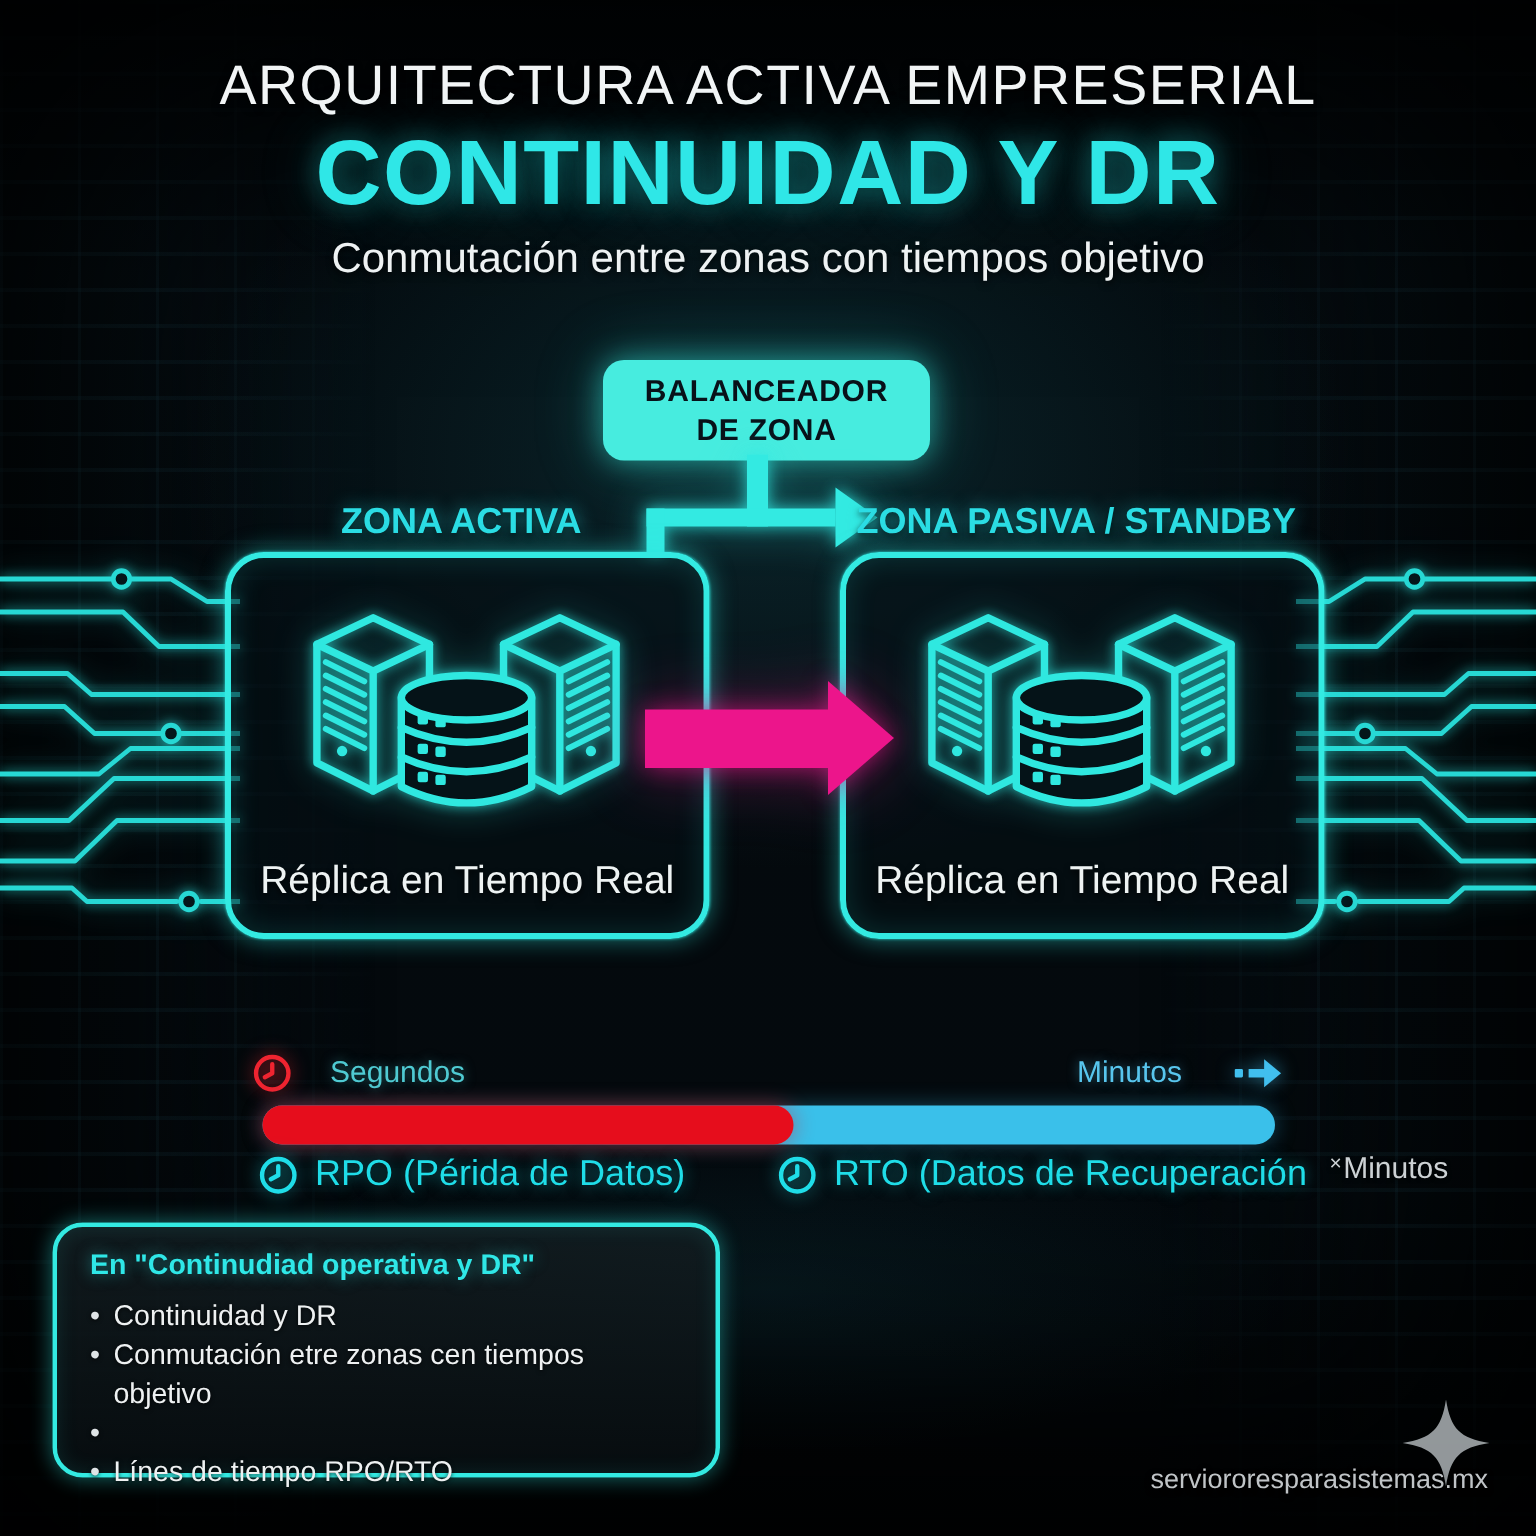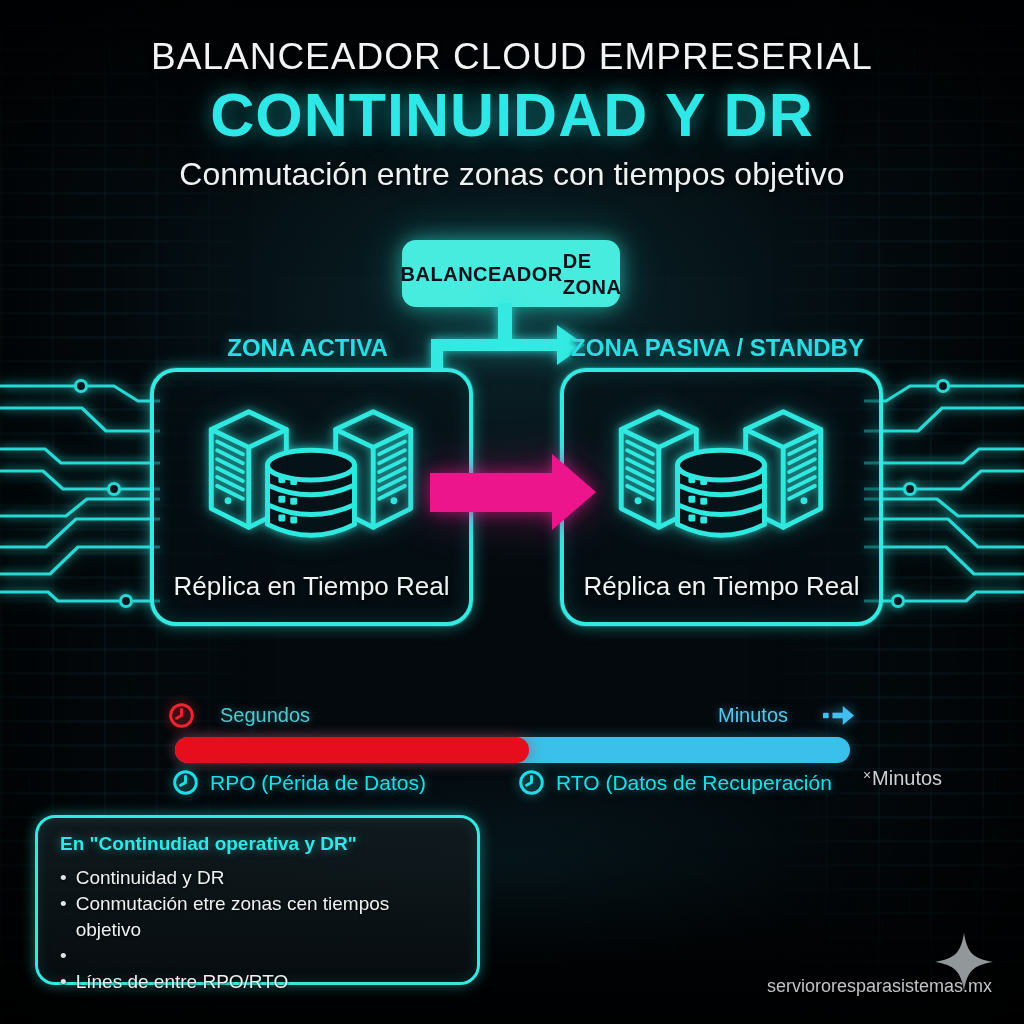--- a/index.html
+++ b/index.html
@@ -26,25 +26,25 @@
   .circuit{position:absolute;top:370px;width:160px;height:250px;color:#27d8d4;
     filter:drop-shadow(0 0 4px rgba(39,216,212,.75)) drop-shadow(0 0 10px rgba(39,216,212,.3));}
   .circuit.left{left:0;}
   .circuit.right{left:864px;transform:scaleX(-1);}
 
   
   .header{position:absolute;top:36px;left:0;width:1024px;text-align:center;}
   .kicker{font-size:37px;font-weight:500;letter-spacing:1px;color:#f2f5f6;text-shadow:0 2px 6px rgba(0,0,0,.8);}
   .title{margin:2px 0 0;font-size:61px;font-weight:700;letter-spacing:1px;color:var(--accent-text,#2fe7e7);
     text-shadow:0 0 18px rgba(40,230,230,.45),0 0 42px rgba(40,230,230,.25),0 2px 4px rgba(0,0,0,.7);}
-  .subtitle{margin-top:6px;font-size:32px;color:#eef2f3;text-shadow:0 2px 5px rgba(0,0,0,.8);}
+  .subtitle{margin-top:6px;font-size:28px;color:#eef2f3;text-shadow:0 2px 5px rgba(0,0,0,.8);}
 
   
   .lb-box{position:absolute;left:402px;top:240px;width:218px;height:67px;border-radius:14px;
-    background:var(--lb-fill,#47ecdf);display:flex;flex-direction:row;align-items:center;justify-content:center;
+    background:var(--lb-fill,#47ecdf);display:flex;flex-direction:column;align-items:center;justify-content:center;
     font-size:20px;font-weight:700;letter-spacing:.5px;color:var(--lb-text,#081119);line-height:1.3;
     box-shadow:0 0 20px rgba(52,236,222,.55),0 0 46px rgba(52,236,222,.25);}
   .connector{position:absolute;left:425px;top:303px;width:175px;height:72px;color:var(--accent,#33eae2);
     filter:drop-shadow(0 0 5px rgba(46,233,226,.8)) drop-shadow(0 0 14px rgba(46,233,226,.35));}
 
   
   .zone-label{position:absolute;top:334px;width:315px;text-align:center;font-size:24px;font-weight:700;
     color:#2bdde4;text-shadow:0 0 12px rgba(43,221,228,.6),0 2px 4px rgba(0,0,0,.8);}
   .zone-label.l{left:150px;}
   .zone-label.r{left:560px;}
@@ -69,22 +69,22 @@
   .clock{width:27px;height:27px;}
   .clock.red{color:var(--clock-red,#ef2430);filter:drop-shadow(0 0 6px rgba(239,36,48,.7));}
   .clock.cyan{color:#1fdde8;filter:drop-shadow(0 0 6px rgba(31,221,232,.6));}
   .ff-icon{width:32px;height:21px;color:#41bfee;filter:drop-shadow(0 0 6px rgba(65,191,238,.6));margin-left:10px;}
   .tl-bar{position:absolute;left:175px;top:737px;width:675px;height:26px;border-radius:13px;
     background:var(--bar-blue,#3ac0ea);box-shadow:0 0 14px rgba(58,192,234,.35);}
   .tl-bar-red{position:absolute;left:0;top:0;height:26px;width:52.5%;border-radius:13px;
     background:var(--bar-red,#e60d1c);box-shadow:0 0 14px rgba(230,13,28,.45);}
   .rpo-group{position:absolute;left:172px;top:769px;display:flex;align-items:center;gap:11px;}
   .rto-group{position:absolute;left:518px;top:769px;display:flex;align-items:center;gap:11px;}
-  .tl-sub{font-size:21px;color:#1fdde8;text-shadow:0 0 10px rgba(31,221,232,.55);}
-  .tl-sfx{font-size:20px;color:var(--muted,#ccd1d4);text-shadow:0 1px 3px rgba(0,0,0,.8);margin-left:20px;position:relative;top:-4px;}
+  .tl-sub{font-size:24px;color:#1fdde8;text-shadow:0 0 10px rgba(31,221,232,.55);}
+  .tl-sfx{font-size:20px;color:var(--muted,#ccd1d4);text-shadow:0 1px 3px rgba(0,0,0,.8);margin-left:4px;position:relative;top:-4px;}
   .tl-sfx .x{font-size:14px;vertical-align:5px;margin-right:1px;}
 
   
   .notes{position:absolute;left:35px;top:815px;width:445px;height:170px;border:3px solid var(--accent,#33eae2);border-radius:20px;
     background:linear-gradient(180deg, rgba(18,28,32,.88), rgba(8,14,17,.86));
     box-shadow:0 0 14px rgba(46,233,226,.45),inset 0 0 14px rgba(46,233,226,.12);
     box-sizing:border-box;padding:15px 22px;}
   .notes-title{font-size:19px;font-weight:700;color:var(--accent-text,#2fe7e7);text-shadow:0 0 10px rgba(46,231,231,.5);}
   .notes-list{margin:10px 0 0;padding:0;list-style:none;}
   .notes-list li{display:flex;gap:9px;font-size:19px;line-height:26px;color:#eef1f2;text-shadow:0 1px 3px rgba(0,0,0,.8);}
@@ -157,21 +157,21 @@
   </div>
 
   <svg class="circuit left" viewBox="0 0 160 250">
       <use href="#sym-traces"></use>
     </svg>
   <svg class="circuit right" viewBox="0 0 160 250">
       <use href="#sym-traces"></use>
     </svg>
 
   <div class="header">
-    <div class="kicker">BALANCEADOR CLOUD EMPRESERIAL</div>
+    <div class="kicker">ARQUITECTURA ACTIVA EMPRESERIAL</div>
     <div class="title">CONTINUIDAD Y DR</div>
     <div class="subtitle">Conmutación entre zonas con tiempos objetivo</div>
   </div>
 
   <div class="lb-box">
     <div>BALANCEADOR</div>
     <div>DE ZONA</div>
   </div>
 
   <svg class="connector" viewBox="0 0 175 72">
@@ -252,21 +252,21 @@
         </li>
       <li>
           <span class="dot">•</span>
           <span>Conmutación etre zonas cen tiempos objetivo</span>
         </li>
       <li>
           <span class="dot">•</span>
         </li>
       <li>
           <span class="dot">•</span>
-          <span>Línes de entre RPO/RTO</span>
+          <span>Línes de tiempo RPO/RTO</span>
         </li>
     </ul>
   </div>
 
   <svg class="sparkle" viewBox="0 0 60 60">
     <path fill="currentColor" d="M30,2 C33,21 39,27 58,30 C39,33 33,39 30,58 C27,39 21,33 2,30 C21,27 27,21 30,2 Z"></path>
   </svg>
   <div class="watermark">serviororesparasistemas.mx</div>
 
 </div>

